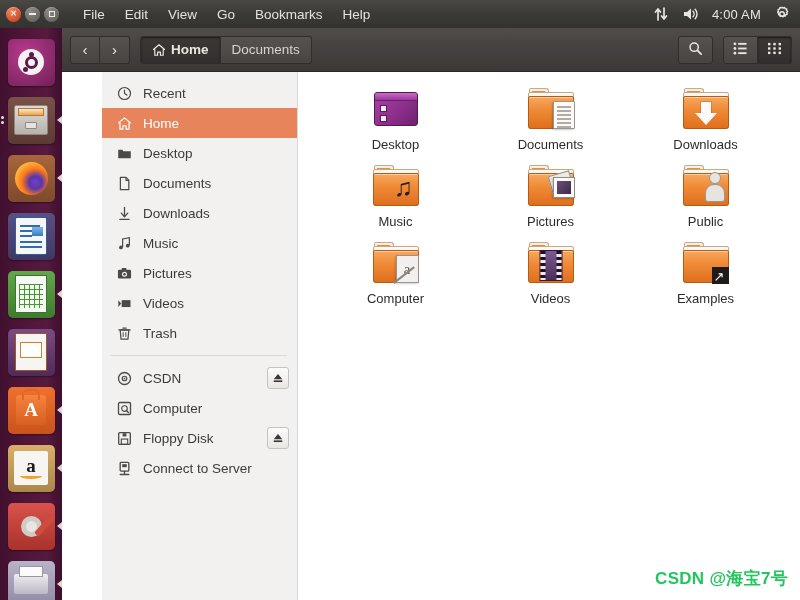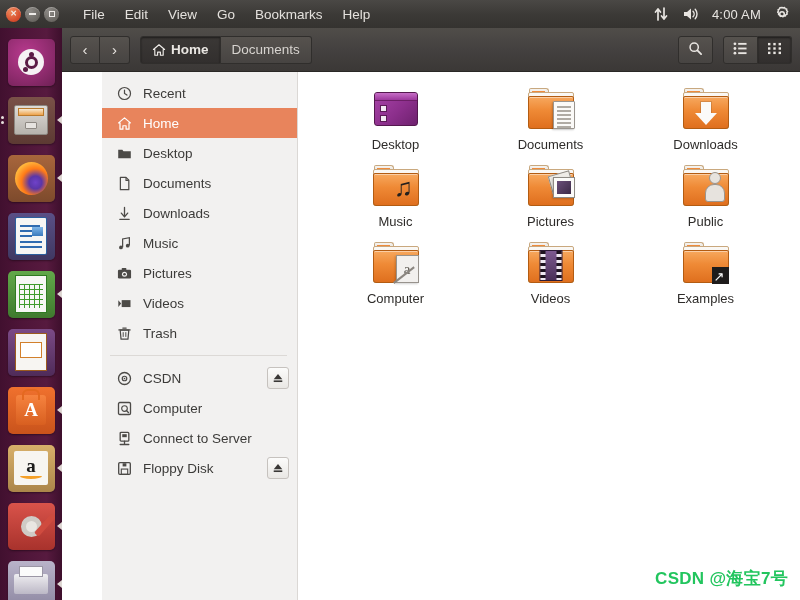--- a/index.html
+++ b/index.html
@@ -601,43 +601,43 @@
                 <circle cx="8" cy="8" r="3" fill="none" stroke="currentColor" stroke-width="1.2"></circle>
                 <path d="M9.6 9.6l3 3.2" stroke="currentColor" stroke-width="1.3"></path>
               </svg>
           </span>
           <span class="sb-label">Computer</span>
         </div>
 
         <div class="sb-item">
           <span class="sb-ico">
             <svg width="15" height="15" viewBox="0 0 16 16">
-                <rect x="3.4" y="1.4" width="9.2" height="9.4" rx="1" fill="none" stroke="currentColor" stroke-width="1.4"></rect>
-                <rect x="5.6" y="3.4" width="4.8" height="3.2" fill="currentColor"></rect>
-                <path d="M8 10.8v2.6M3.4 14.4h9.2" stroke="currentColor" stroke-width="1.4" stroke-linecap="round"></path>
-              </svg>
-          </span>
-          <span class="sb-label">Connect to Server</span>
-        </div>
-
-        <div class="sb-item">
-          <span class="sb-ico">
-            <svg width="15" height="15" viewBox="0 0 16 16">
                 <rect x="1.8" y="1.8" width="12.4" height="12.4" rx="1.2" fill="none" stroke="currentColor" stroke-width="1.4"></rect>
                 <rect x="4.6" y="8.6" width="6.8" height="5.6" fill="none" stroke="currentColor" stroke-width="1.2"></rect>
                 <rect x="6" y="2.4" width="4" height="3.4" fill="currentColor"></rect>
               </svg>
           </span>
           <span class="sb-label">Floppy Disk</span>
           <span class="eject">
             <svg width="12" height="12" viewBox="0 0 14 14">
                 <path d="M7 2.4L12 8.4H2z" fill="#3a3836"></path>
                 <rect x="2" y="9.8" width="10" height="1.9" fill="#3a3836"></rect>
               </svg>
           </span>
+        </div>
+
+        <div class="sb-item">
+          <span class="sb-ico">
+            <svg width="15" height="15" viewBox="0 0 16 16">
+                <rect x="3.4" y="1.4" width="9.2" height="9.4" rx="1" fill="none" stroke="currentColor" stroke-width="1.4"></rect>
+                <rect x="5.6" y="3.4" width="4.8" height="3.2" fill="currentColor"></rect>
+                <path d="M8 10.8v2.6M3.4 14.4h9.2" stroke="currentColor" stroke-width="1.4" stroke-linecap="round"></path>
+              </svg>
+          </span>
+          <span class="sb-label">Connect to Server</span>
         </div>
       </div>
 
       <div id="content">
         <div id="grid">
 
           <div class="cell">
             <div class="art">
               <div class="desktop-ico">
                   <div class="bar"></div>

